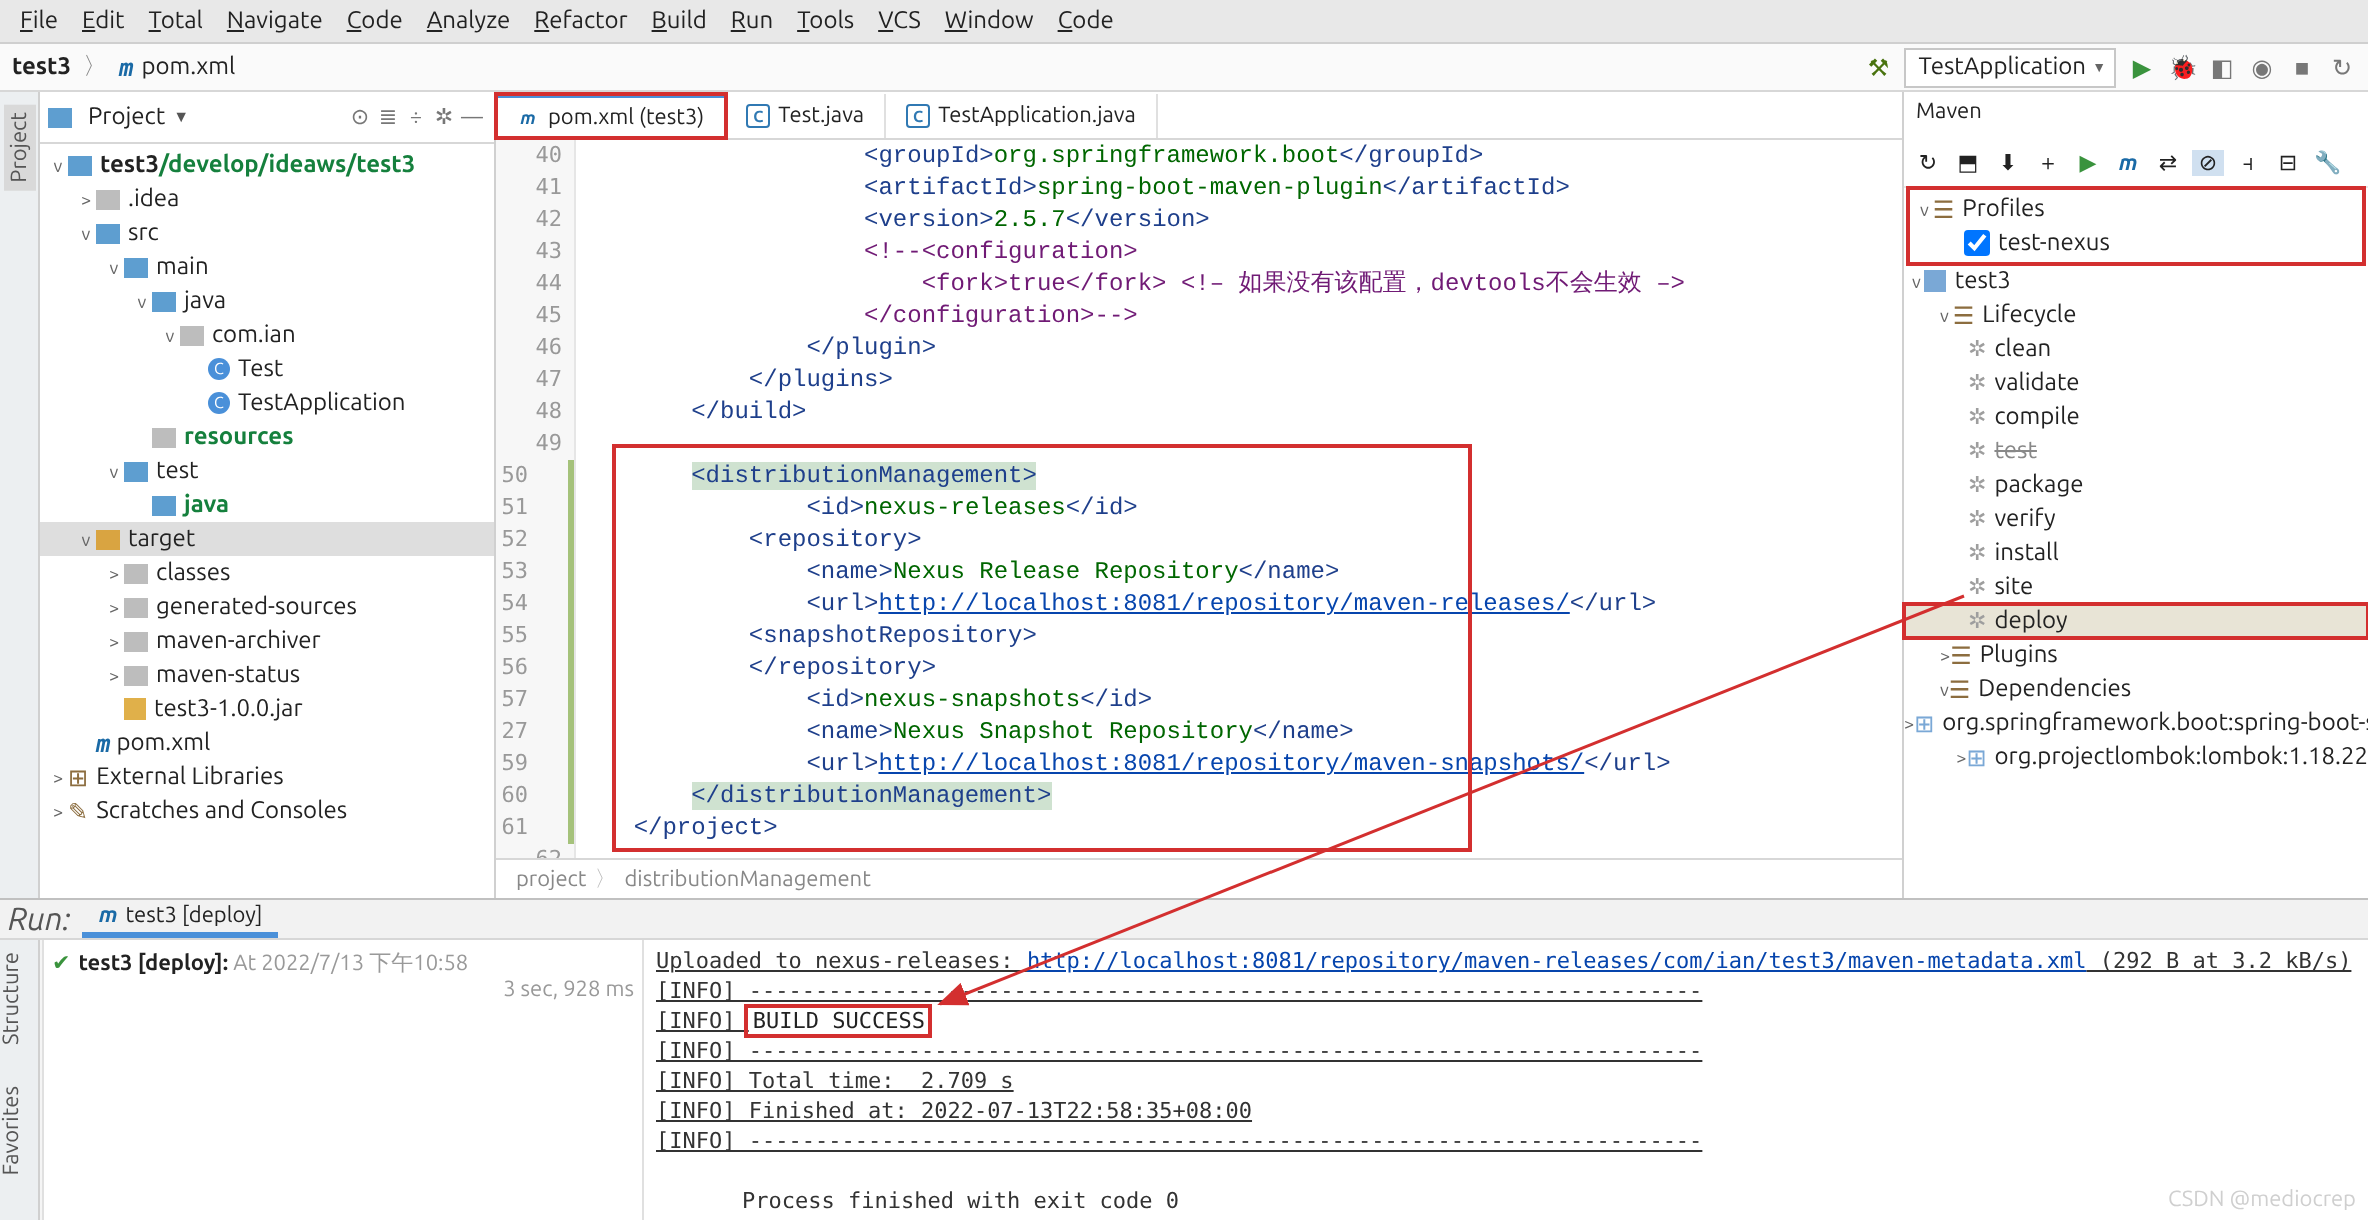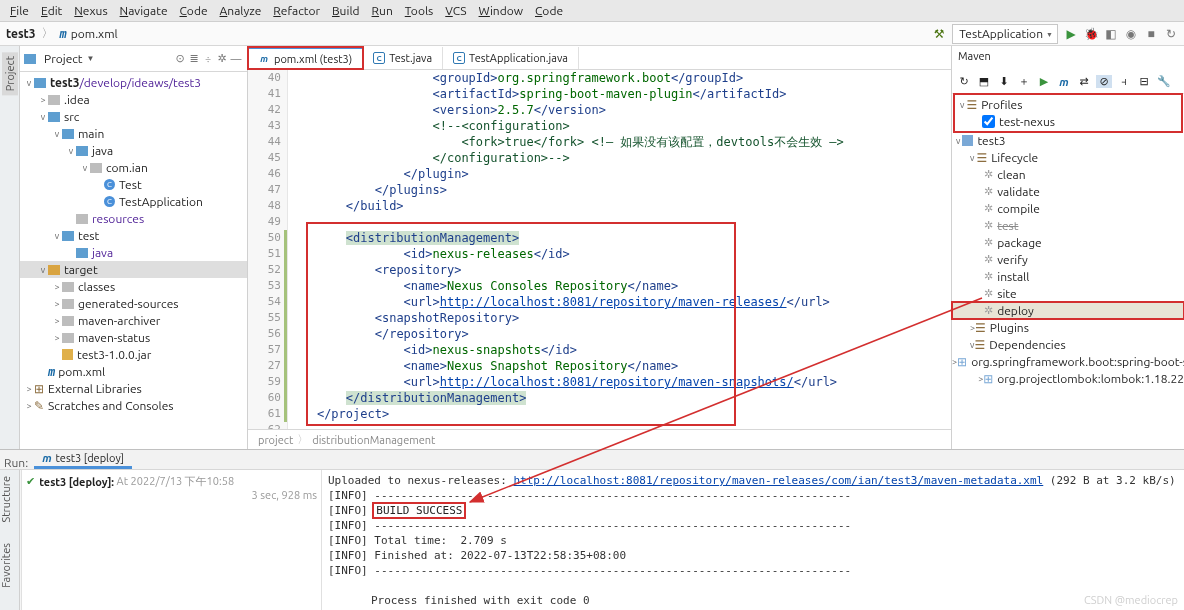--- a/index.html
+++ b/index.html
@@ -42,47 +42,47 @@
   
   .projectpanel { width:228px; background:#fff; border-right:1px solid #d0d0d0; display:flex; flex-direction:column;}
   .projectpanel .phead { height:26px; border-bottom:1px solid #d7d7d7; display:flex; align-items:center; padding:0 4px; }
   .phead .title{ font-weight:normal; flex:1; display:flex; align-items:center; gap:4px;}
   .phead .title .drop{ font-size:8px; color:#555;}
   .phead .ticon{ width:14px; text-align:center; color:#777; font-size:11px;}
   .tree{ flex:1; overflow:auto; padding:2px 0;}
   .tree .node{ display:flex; align-items:center; height:17px; padding-left:4px; white-space:nowrap;}
   .tree .tw{ width:10px; text-align:center; font-size:9px; color:#666;}
   .tree .ispace{ display:inline-block;}
-  .tree .dim{ color:#4c1d95;}
+  .tree .dim{ color:#15803d;font-weight:bold;}
   .tree .selnode{ background:#dedede;}
   .tree .m-ico{ font-family:monospace; font-style:italic; color:#1a6aa6; font-weight:bold; margin-right:3px;}
   .folder-ico{ display:inline-block; width:12px; height:10px; margin-right:4px; background:#ccc; position:relative;}
   .folder-ico.blu{ background:#5e9ed0;}
   .folder-ico.ora{ background:#d9a441;}
   .folder-ico.gre{ background:#bdbdbd;}
 
   
   .editor { flex:1; background:#fff; display:flex; flex-direction:column; border-right:1px solid #d0d0d0;}
   .tabs{ height:24px; border-bottom:1px solid #d7d7d7; display:flex; align-items:flex-end;}
   .tab{ height:22px; display:flex; align-items:center; padding:0 10px; border-right:1px solid #e0e0e0; font-size:11px; gap:4px;}
   .tab.active{ border-top:2px solid #4a90d9; background:#fff; border-bottom:1px solid #fff;}
   .tab.red-rect{ outline:2px solid #d32f2f; outline-offset:-1px;}
   .tab .fi{ width:12px; height:12px; display:flex; align-items:center; justify-content:center; font-size:9px; font-style:italic; font-weight:bold; color:#1a6aa6;}
   .tab .fi.j{ color:#3079b3; border:1px solid #3079b3; border-radius:2px; font-style:normal; font-size:8px;}
 
   .code-scroll{ flex:1; display:flex; overflow:hidden; position:relative;}
   .gutter{ width:40px; background:#f7f7f7; border-right:1px solid #e6e6e6; font-family:monospace; font-size:11px; color:#999; text-align:right; padding-right:6px;}
   .gutter .gline{ height:16px; line-height:16px;}
-  .gutter .gline.diff{ border-right:3px solid #a5c27b; margin-right:-6px; padding-right:3px;}
+  .gutter .gline.diff{ border-right:3px solid #a5c27b; margin-right:-6px; padding-right:20px;}
   .codebody{ flex:1; font-family:monospace; font-size:12px; padding-right:4px; position:relative;}
-  .cl{ height:16px; line-height:16px; white-space:pre;}
+  .cl{ height:16px; line-height:16px; white-space:pre;font-family:Liberation Mono, monospace;}
   .tag{ color:#1e3f8b;}
   .txt{ color:#006600;}
   .url{ color:#0645ad; text-decoration:underline;}
-  .cmt{ color:#14532d;}
+  .cmt{ color:#701a75;}
   .hlgt{ background:#cfe2d0;}
   .redbox{ position:absolute; border:2px solid #d32f2f;}
   
   .edcrumb{ height:20px; border-top:1px solid #d7d7d7; display:flex; align-items:center; font-size:11px; color:#888; padding-left:10px;}
   .edcrumb .sep{ margin:0 4px; color:#bbb;}
 
   
   .maven{ width:232px; background:#fff; display:flex; flex-direction:column;}
   .maven .mhead{ height:24px; font-size:11px; padding:4px 6px 0;}
   .maven .mtool{ height:24px; border-bottom:1px solid #e7e7e7; display:flex; align-items:center; padding:0 4px; gap:4px;}
@@ -92,45 +92,45 @@
   .maven .mn{ height:17px; display:flex; align-items:center; white-space:nowrap;}
   .maven .mn.sel{ background:#e8e4d6;}
   .maven .gear{ color:#9e9e9e; font-size:11px; margin-right:4px;}
   .maven .mico{ display:inline-block; width:11px; height:11px; margin-right:4px; background:#7aa8d6;}
   .maven .strike{ text-decoration:line-through; color:#888;}
   .red-outline{ outline:2px solid #d32f2f; outline-offset:1px;}
 
   
   .runpanel{ height:160px; display:flex; flex-direction:column; border-top:1px solid #c0c0c0;}
   .runhead{ height:22px; display:flex; align-items:flex-end; padding-left:4px;}
-  .runhead .lab{ font-size:12px; color:#555; margin-right:6px;}
+  .runhead .lab{ font-size:16px; color:#555; margin-right:6px;font-style:italic;}
   .runtab{ display:flex; align-items:center; padding:2px 8px; border-bottom:3px solid #4a90d9; gap:4px; font-size:11px;}
   .runtab .m-ico{ font-style:italic; color:#1a6aa6; font-weight:bold;}
   .runbody{ flex:1; display:flex; border-top:1px solid #d7d7d7; background:#fff;}
   .runleft{ width:22px; background:#f5f5f5; border-right:1px solid #e0e0e0; display:flex; flex-direction:column; align-items:center; gap:8px; padding-top:6px;}
   .runleft span{ font-size:12px;}
   .runtree{ width:300px; border-right:1px solid #e0e0e0; padding:4px; font-size:11px; }
   .runtree .rn{ display:flex; align-items:center;}
   .runtree .ok{ color:#3a933d; margin-right:4px;}
   .runconsole{ flex:1; font-family:monospace; font-size:11px; padding:4px 6px; overflow:hidden;}
   .runconsole .cln{ height:15px; white-space:pre;}
   .runconsole .link{ color:#0645ad; text-decoration:underline;}
-  .runconsole .info{ color:#333;}
+  .runconsole .info{ color:#333;text-decoration:underline;}
 
   .watermark{ position:absolute; bottom:4px; right:6px; font-size:11px; color:#cfcfcf;}
   
   .arrow-svg{ position:absolute; pointer-events:none; left:0; top:0;}
 </style>
 </head>
 <body>
 
 <div class="menubar">
   <span>File</span>
   <span>Edit</span>
-  <span>Nexus</span>
+  <span>Total</span>
   <span>Navigate</span>
   <span>Code</span>
   <span>Analyze</span>
   <span>Refactor</span>
   <span>Build</span>
   <span>Run</span>
   <span>Tools</span>
   <span>VCS</span>
   <span>Window</span>
   <span>Code</span>
@@ -349,21 +349,21 @@
           <div class="cl"><span class="cmt">                    &lt;!--&lt;configuration&gt;</span></div>
           <div class="cl"><span class="cmt">                        &lt;fork&gt;true&lt;/fork&gt; &lt;!– 如果没有该配置，devtools不会生效 –&gt;</span></div>
           <div class="cl"><span class="cmt">                    &lt;/configuration&gt;--&gt;</span></div>
           <div class="cl"><span class="txt">                </span><span class="tag">&lt;/plugin&gt;</span></div>
           <div class="cl"><span class="txt">            </span><span class="tag">&lt;/plugins&gt;</span></div>
           <div class="cl"><span class="txt">        </span><span class="tag">&lt;/build&gt;</span></div>
           <div class="cl"></div>
           <div class="cl"><span class="txt">        </span><span class="tag hlgt">&lt;distributionManagement&gt;</span></div>
           <div class="cl"><span class="txt">                </span><span class="tag">&lt;id&gt;</span><span class="txt">nexus-releases</span><span class="tag">&lt;/id&gt;</span></div>
           <div class="cl"><span class="txt">            </span><span class="tag">&lt;repository&gt;</span></div>
-          <div class="cl"><span class="txt">                </span><span class="tag">&lt;name&gt;</span><span class="txt">Nexus Consoles Repository</span><span class="tag">&lt;/name&gt;</span></div>
+          <div class="cl"><span class="txt">                </span><span class="tag">&lt;name&gt;</span><span class="txt">Nexus Release Repository</span><span class="tag">&lt;/name&gt;</span></div>
           <div class="cl"><span class="txt">                </span><span class="tag">&lt;url&gt;</span><span class="url">http://localhost:8081/repository/maven-releases/</span><span class="tag">&lt;/url&gt;</span></div>
           <div class="cl"><span class="txt">            </span><span class="tag">&lt;snapshotRepository&gt;</span></div>
           <div class="cl"><span class="txt">            </span><span class="tag">&lt;/repository&gt;</span></div>
           <div class="cl"><span class="txt">                </span><span class="tag">&lt;id&gt;</span><span class="txt">nexus-snapshots</span><span class="tag">&lt;/id&gt;</span></div>
           <div class="cl"><span class="txt">                </span><span class="tag">&lt;name&gt;</span><span class="txt">Nexus Snapshot Repository</span><span class="tag">&lt;/name&gt;</span></div>
           <div class="cl"><span class="txt">                </span><span class="tag">&lt;url&gt;</span><span class="url">http://localhost:8081/repository/maven-snapshots/</span><span class="tag">&lt;/url&gt;</span></div>
           <div class="cl"><span class="txt">        </span><span class="tag hlgt">&lt;/distributionManagement&gt;</span></div>
           <div class="cl"><span class="txt">    </span><span class="tag">&lt;/project&gt;</span></div>
         </div>
     </div>

